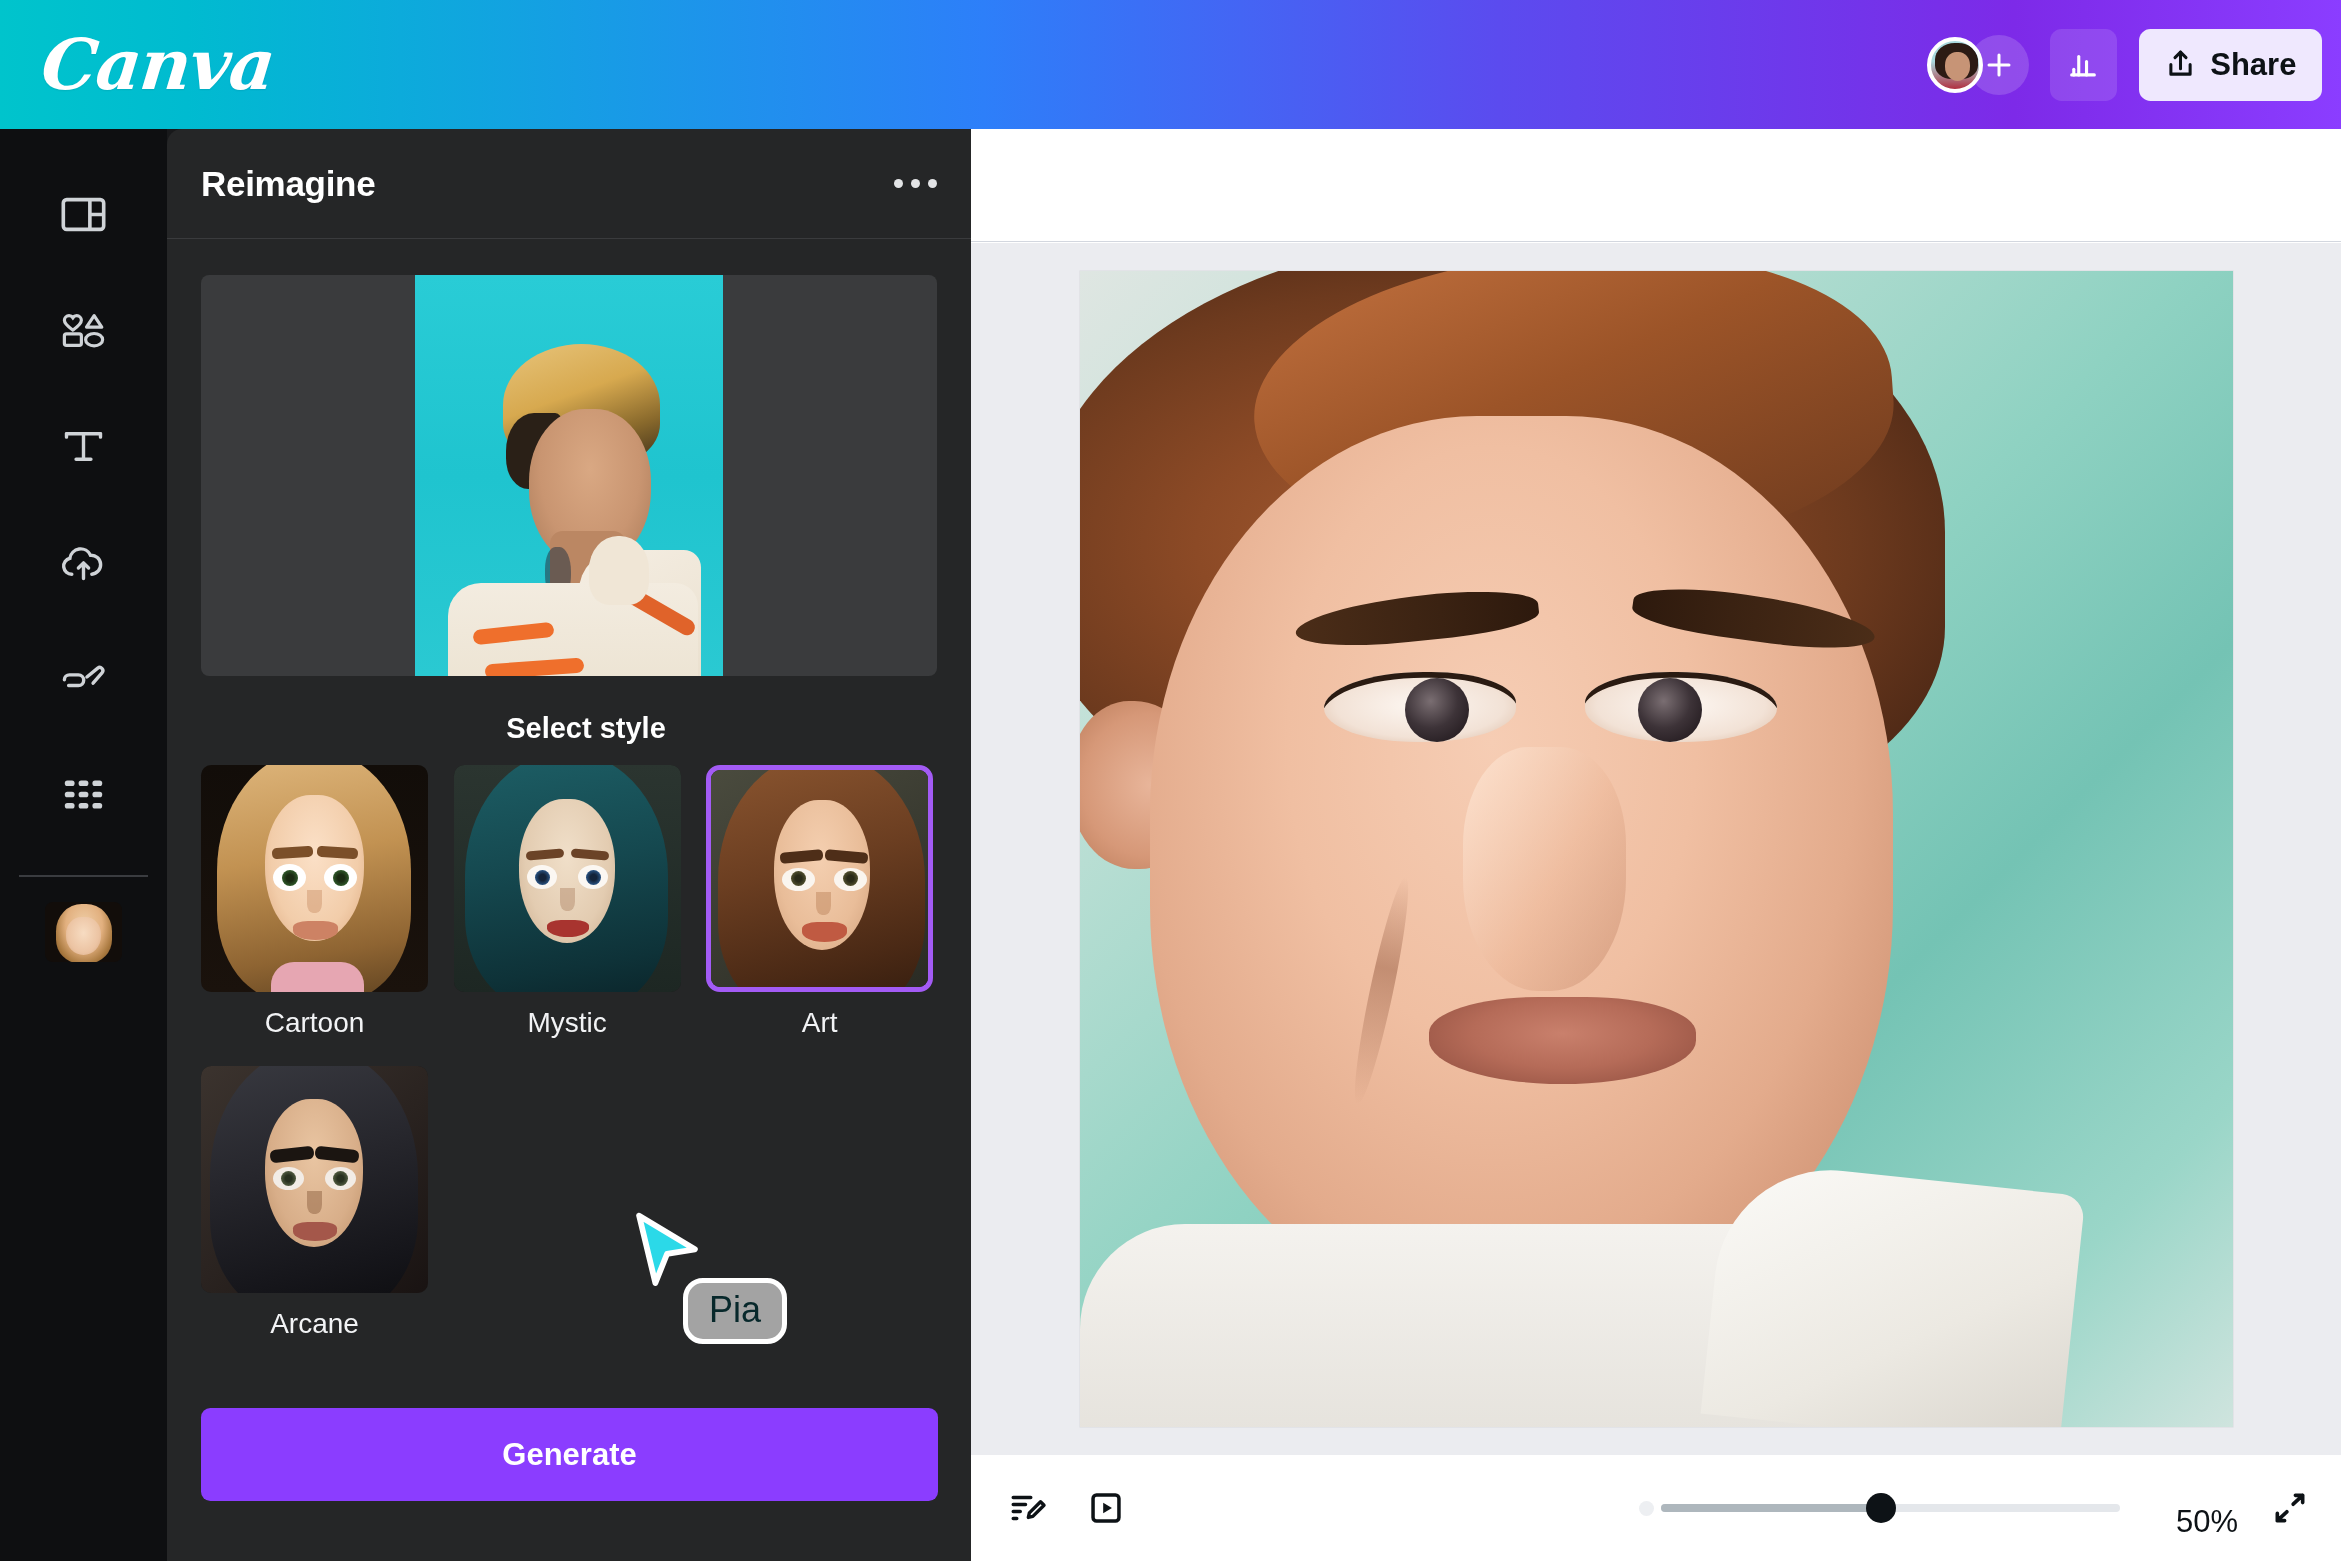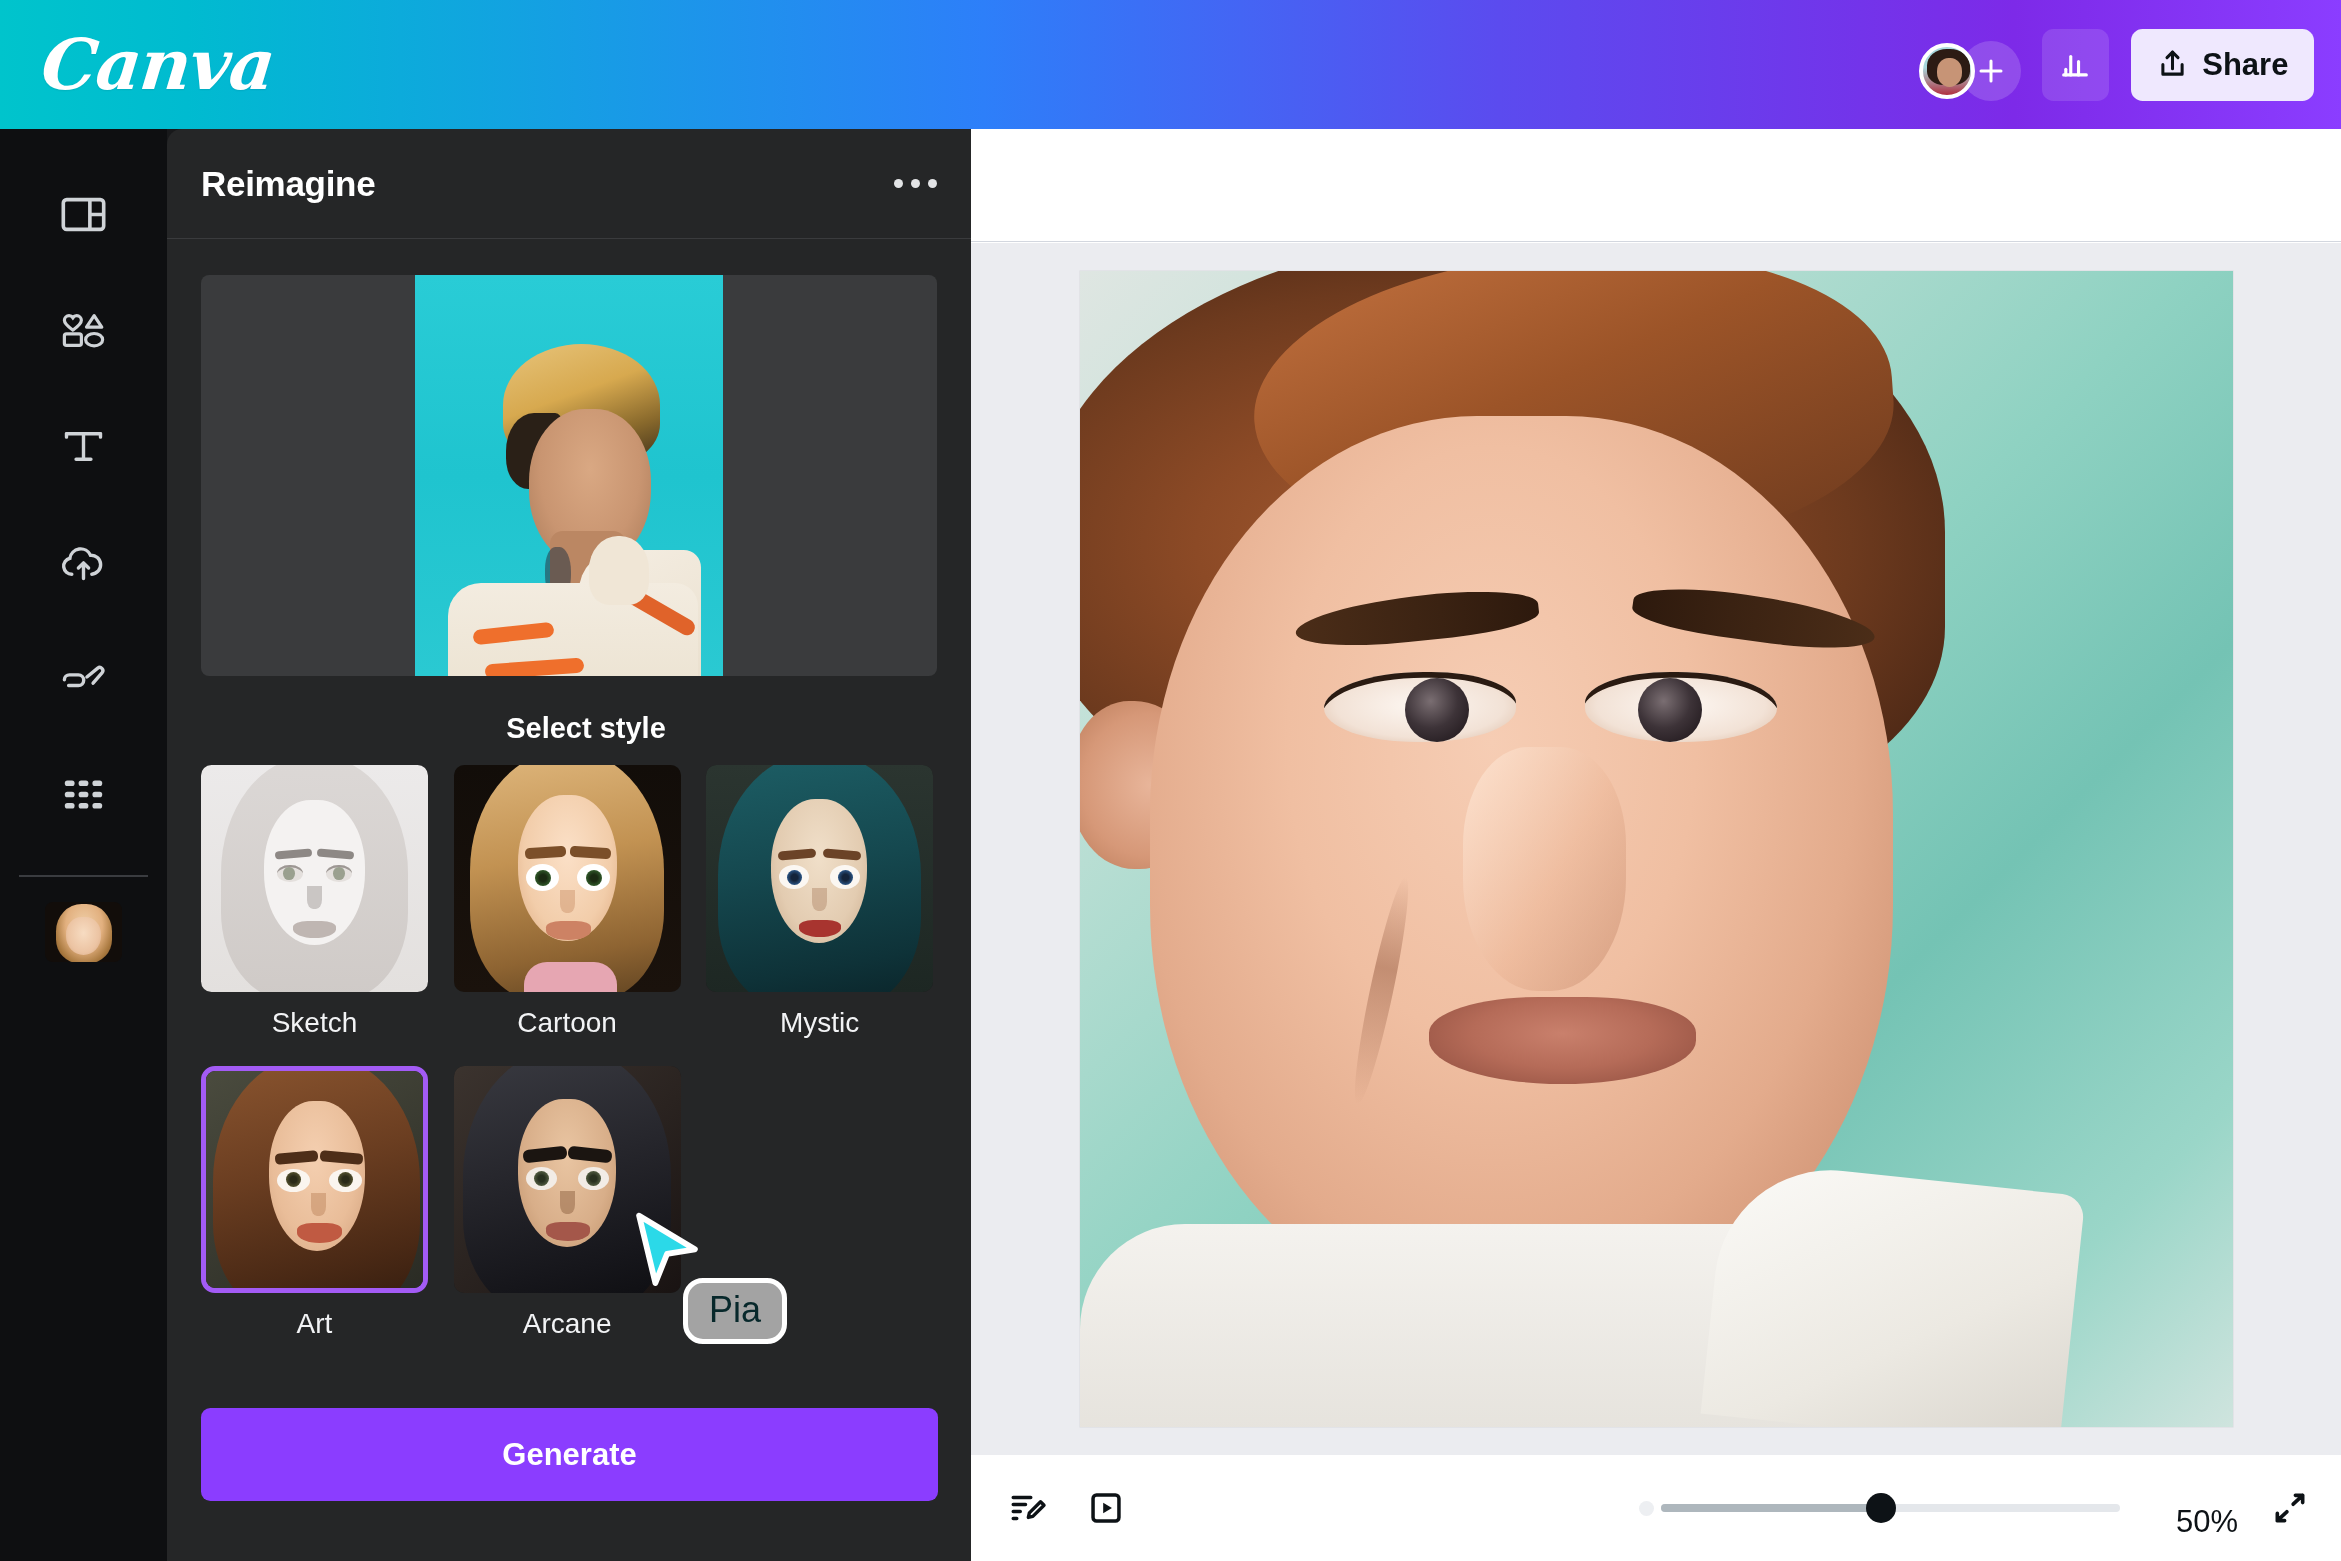--- a/index.html
+++ b/index.html
@@ -21,22 +21,22 @@
     font-family: "DejaVu Serif", serif;
     font-style: italic;
     font-weight: 700;
     font-size: 70px;
     color: #ffffff;
     letter-spacing: -1.2px;
     transform: skewX(-6deg);
     text-shadow: 0 1.2px 1.7px rgba(0,0,0,.08);
   }
   .topbar-right {
-    margin-left: auto; margin-right: 28px;
-    display: flex; align-items: flex-end; gap: 0;
+    margin-left: auto; margin-right: 20px;
+    display: flex; align-items: center; gap: 0;
   }
   .avatar-group { display: flex; align-items: center; }
   .avatar {
     width: 56px; height: 56px; border-radius: 50%;
     border: 4.1px solid #ffffff;
     background: linear-gradient(180deg,#a8d8dd 0%, #a8d8dd 42%, #b03040 100%);
     position: relative; overflow: hidden; z-index: 3;
   }
   .avatar::before { 
     content:""; position:absolute; left:4.6px; top:2.3px; width:43px; height:36px;
@@ -430,36 +430,20 @@
       <div class="si-stripe2"></div>
       <div class="si-armstripe"></div>
       <div class="si-hand"></div>
     </div>
   </div>
 
   <div class="select-style-label">Select style</div>
 
   <div class="style-grid">
 
-    <div class="style-cell">
-      <div class="style-thumb">
-        <div class="f-bg" style="background:linear-gradient(180deg,#eceaea 0%,#e3e0de 100%)"></div>
-        <div class="f-hair" style="left:20px;top:-9.3px;width:187px;height:244px;background:linear-gradient(180deg,#dcd8d6 0%,#cfcac7 100%)"></div>
-        <div class="f-face" style="left:63px;top:35px;width:101px;height:145px;background:#f4f2f1"></div>
-        <div class="f-brow" style="left:74px;top:85px;width:37px;background:#8d8885;transform:rotate(-5deg)"></div>
-        <div class="f-brow" style="left:116px;top:85px;width:37px;background:#8d8885;transform:rotate(5deg)"></div>
-        <div class="f-eye" style="left:76px;top:100px;background:#e4e0dd;box-shadow:inset 0 3.5px 0 -1.2px #9d9794"></div>
-        <div class="f-eye" style="left:125px;top:100px;background:#e4e0dd;box-shadow:inset 0 3.5px 0 -1.2px #9d9794"></div>
-        <div class="f-pupil" style="left:82px;top:102px;background:#9aa08f"></div>
-        <div class="f-pupil" style="left:132px;top:102px;background:#9aa08f"></div>
-        <div class="f-nose" style="left:106px;top:121px;background:rgba(150,145,142,.45)"></div>
-        <div class="f-lip" style="left:92px;top:156px;background:#bfb6b2"></div>
-      </div>
-      <div class="style-name">Sketch</div>
-    </div>
 
     <div class="style-cell">
       <div class="style-thumb">
         <div class="f-bg" style="background:linear-gradient(180deg,#120d09 0%,#1a120c 100%)"></div>
         <div class="f-hair" style="left:16.3px;top:-14px;width:194px;height:250px;background:linear-gradient(170deg,#e0b87e 0%,#c29252 42%,#8e6432 78%,#5d4120 100%)"></div>
         <div class="f-face" style="left:64px;top:30px;width:99px;height:146px;background:radial-gradient(ellipse at 50% 40%,#fbe0c7 0%,#f2cdaa 62%,#dda97f 100%)"></div>
         <div class="f-brow" style="left:71px;top:82px;width:41px;height:10.5px;background:#7b4f29;transform:rotate(-4deg)"></div>
         <div class="f-brow" style="left:116px;top:82px;width:41px;height:10.5px;background:#7b4f29;transform:rotate(4deg)"></div>
         <div class="f-eye" style="left:72px;top:99px;width:33px;height:27px;background:#fff"></div>
         <div class="f-eye" style="left:123px;top:99px;width:33px;height:27px;background:#fff"></div>

